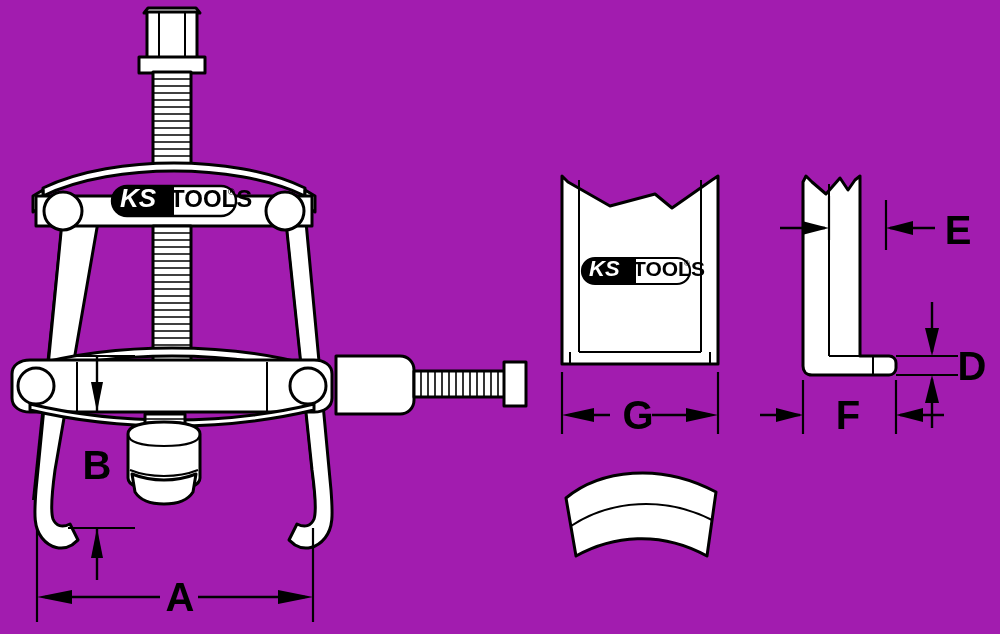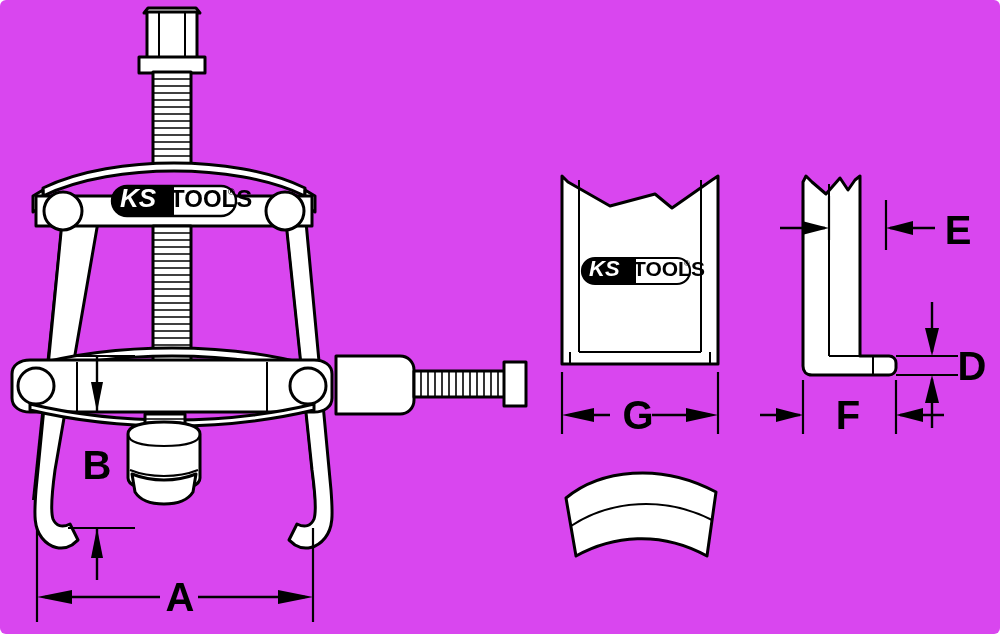--- a/index.html
+++ b/index.html
@@ -8,23 +8,22 @@
     padding: 0;
     background: #ffffff;
   }
   body {
     font-family: "Liberation Sans", sans-serif;
   }
   #canvas-wrap {
     position: relative;
     width: 1000px;
     height: 634px;
-    background: #d946ef;
+    background: #a21caf;
     overflow: hidden;
-    border-radius: 6px;
   }
   svg#drawing {
     display: block;
     width: 1000px;
     height: 634px;
   }
   .ln-thin {
     fill: none;
     stroke: #000000;
     stroke-width: 2;

